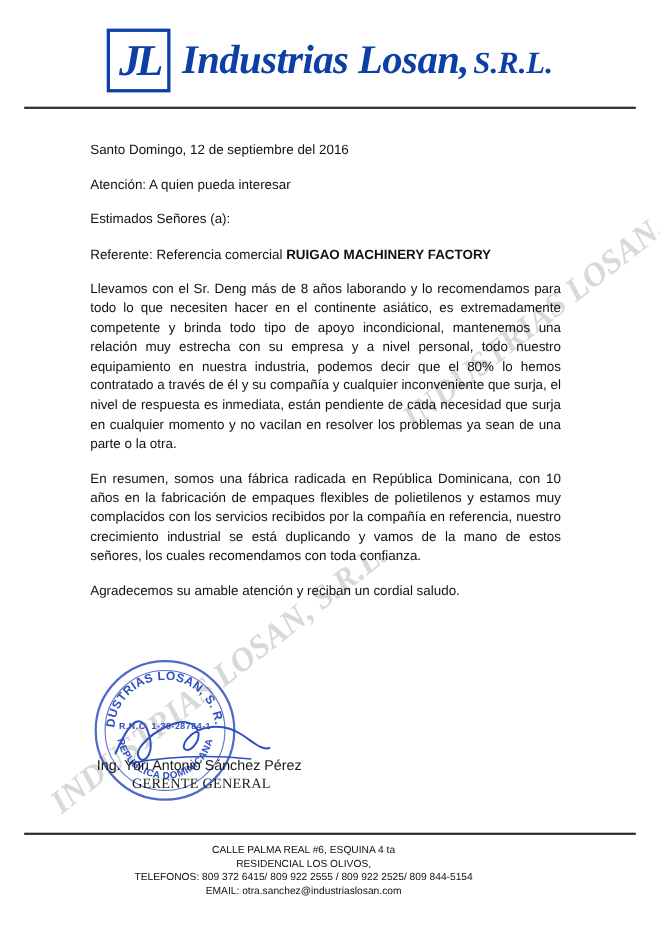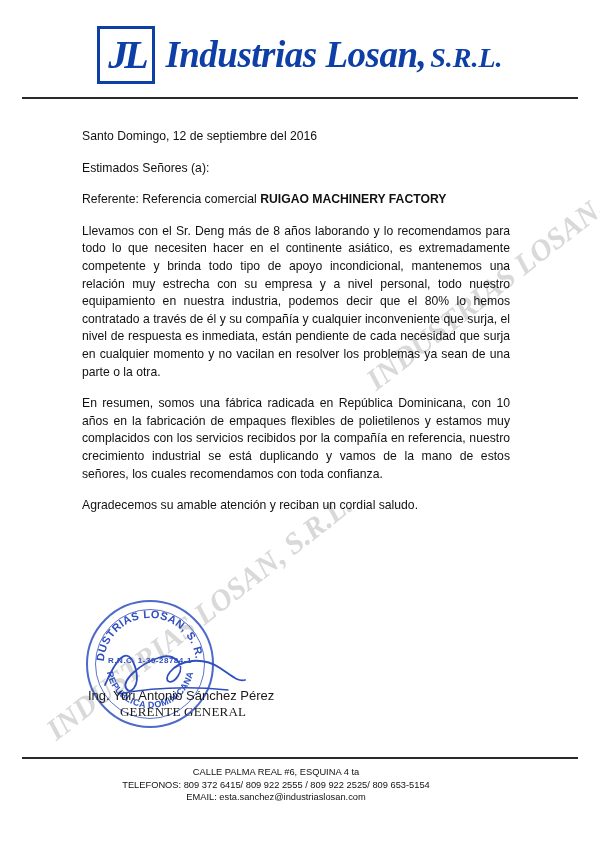--- a/index.html
+++ b/index.html
@@ -213,20 +213,21 @@
     </div>
     <div class="brand">
       <span class="brand-name">Industrias Losan,</span>
       <span class="brand-suffix">S.R.L.</span>
     </div>
   </div>
   <div class="hr-top"></div>
 
   <div class="body-wrap">
     <p class="gap-lg">Santo Domingo, 12 de septiembre del 2016</p>
+    <p class="gap-lg">Atención: A quien pueda interesar</p>
     <p class="gap-lg">Estimados Señores (a):</p>
     <p class="gap-lg">
       <span>Referente: Referencia comercial </span><span class="b">RUIGAO MACHINERY FACTORY</span>
     </p>
     <p class="blockpara">Llevamos con el Sr. Deng más de 8 años laborando y lo recomendamos para todo lo que necesiten hacer en el continente asiático, es extremadamente competente y brinda todo tipo de apoyo incondicional, mantenemos una relación muy estrecha con su empresa y a nivel personal, todo nuestro equipamiento en nuestra industria, podemos decir que el 80% lo hemos contratado a través de él y su compañía y cualquier inconveniente que surja, el nivel de respuesta es inmediata, están pendiente de cada necesidad que surja en cualquier momento y no vacilan en resolver los problemas ya sean de una parte o la otra.</p>
     <p class="blockpara">En resumen, somos una fábrica radicada en República Dominicana, con 10 años en la fabricación de empaques flexibles de polietilenos y estamos muy complacidos con los servicios recibidos por la compañía en referencia, nuestro crecimiento industrial se está duplicando y vamos de la mano de estos señores, los cuales recomendamos con toda confianza.</p>
     <p>Agradecemos su amable atención y reciban un cordial saludo.</p>
   </div>
 
   <div class="stamp">
@@ -253,19 +254,20 @@
   </svg>
 
   <div class="sig-block">
     <div class="sig-name">Ing. Yuri Antonio Sánchez Pérez</div>
     <div class="sig-title">GERENTE GENERAL</div>
   </div>
 
   <div class="hr-bottom"></div>
   <div class="footer">
     <div>CALLE PALMA REAL #6, ESQUINA 4 ta</div>
-    <div>TELEFONOS: 809 372 6415/ 809 922 2555 / 809 922 2525/ 809 653-5154</div>
+    <div>RESIDENCIAL LOS OLIVOS,</div>
+    <div>TELEFONOS: 809 372 6415/ 809 922 2555 / 809 922 2525/ 809 844-5154</div>
     <div>
-      <span>EMAIL: </span><span class="email">esta.sanchez@industriaslosan.com</span>
+      <span>EMAIL: </span><span class="email">otra.sanchez@industriaslosan.com</span>
     </div>
   </div>
 
 </div>
 
 </body></html>

